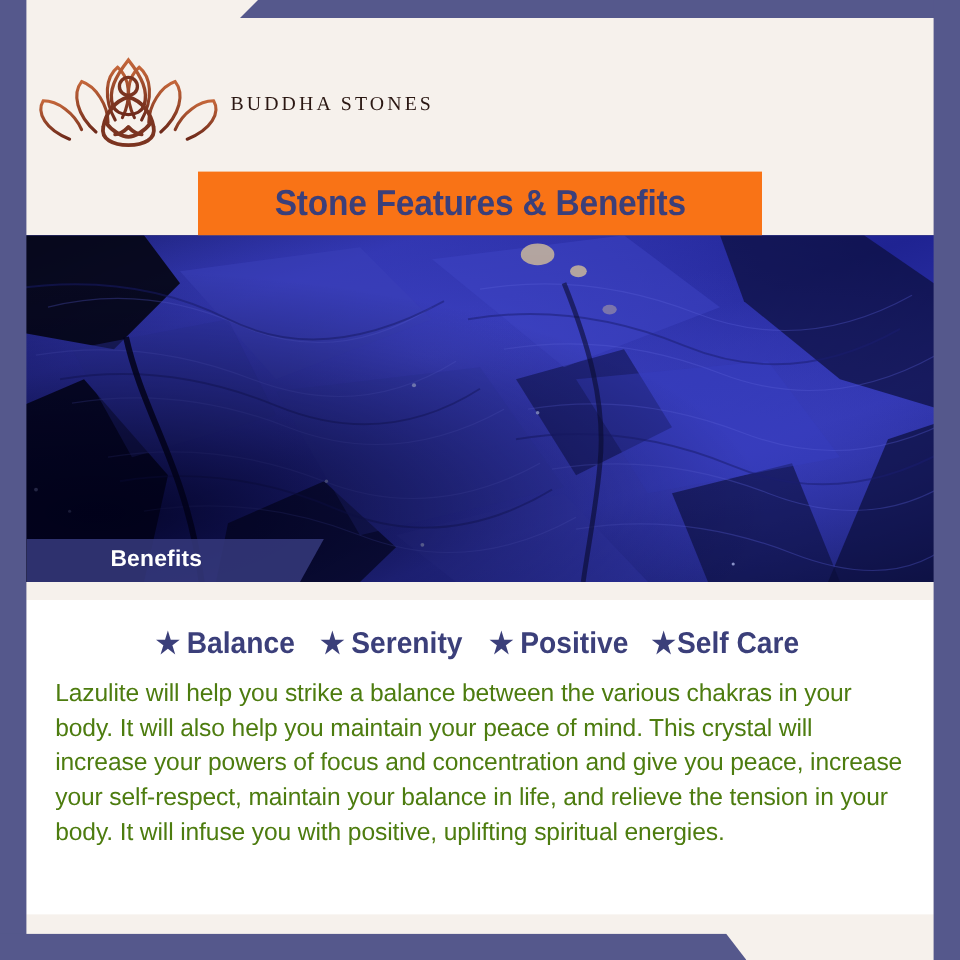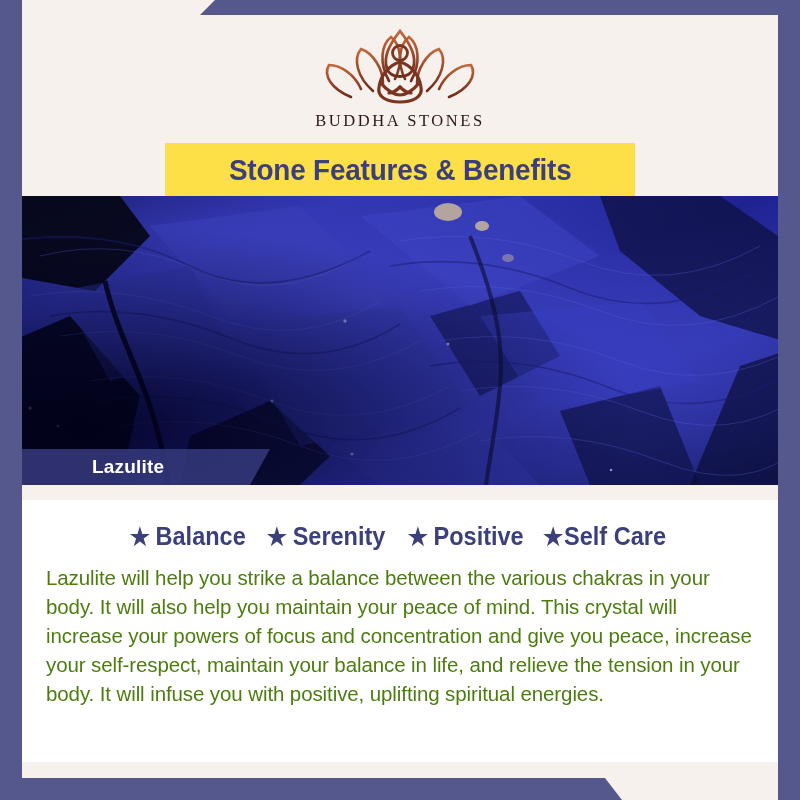--- a/index.html
+++ b/index.html
@@ -61,41 +61,40 @@
     z-index: 1;
   }
 
   
   .header {
     position: absolute;
     top: 15px; left: 22px;
     width: 756px; height: 130px;
     z-index: 4;
     display: flex;
-    flex-direction: column;
     align-items: center;
     justify-content: flex-start;
     padding-top: 10px;
   }
   .logo-mark { width: 170px; height: 82px; display: block; }
   .logo-word {
     margin-top: 4px;
     font-family: "Liberation Serif", serif;
     font-size: 16.5px;
     letter-spacing: 2.6px;
     color: #2a1712;
     font-weight: 400;
   }
 
   
   .title-banner {
     position: absolute;
     top: 143px; left: 165px;
     width: 470px; height: 53px;
-    background: #fde047;
+    background: #f97316;
     z-index: 5;
     display: flex;
     align-items: center;
     justify-content: center;
   }
   .title-text {
     font-size: 30px;
     font-weight: bold;
     color: #3b3f7a;
     letter-spacing: -0.2px;
@@ -295,21 +294,21 @@
       </g>
     </svg>
     <div class="logo-word">BUDDHA STONES</div>
   </div>
 
   <div class="title-banner">
     <span class="title-text">Stone Features &amp; Benefits</span>
   </div>
 
   <div class="name-bar">
-    <span class="name-text">Lazulite</span>
+    <span class="name-text">Benefits</span>
   </div>
 
   <div class="content">
     <div class="keywords">
       <span class="kw">
         <span class="star">★</span>
         <span>Balance</span>
       </span>
       <span class="kw">
         <span class="star">★</span>

